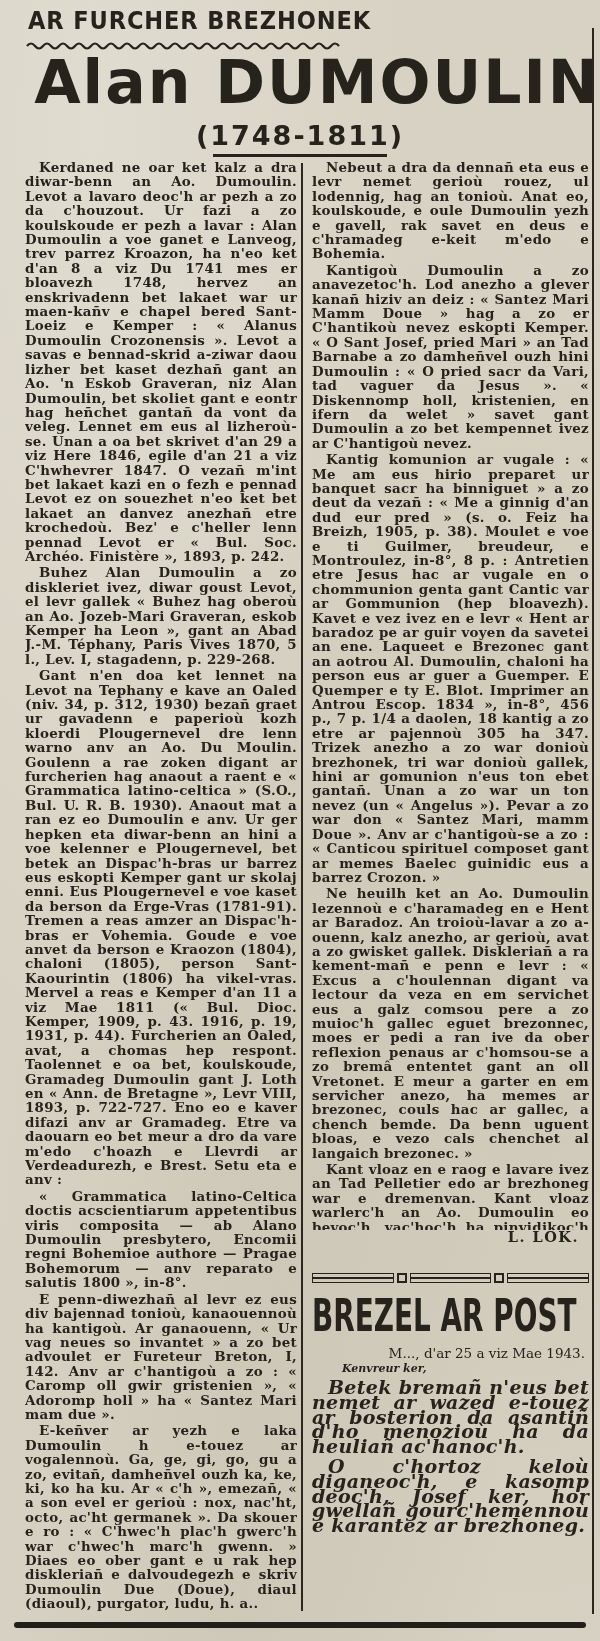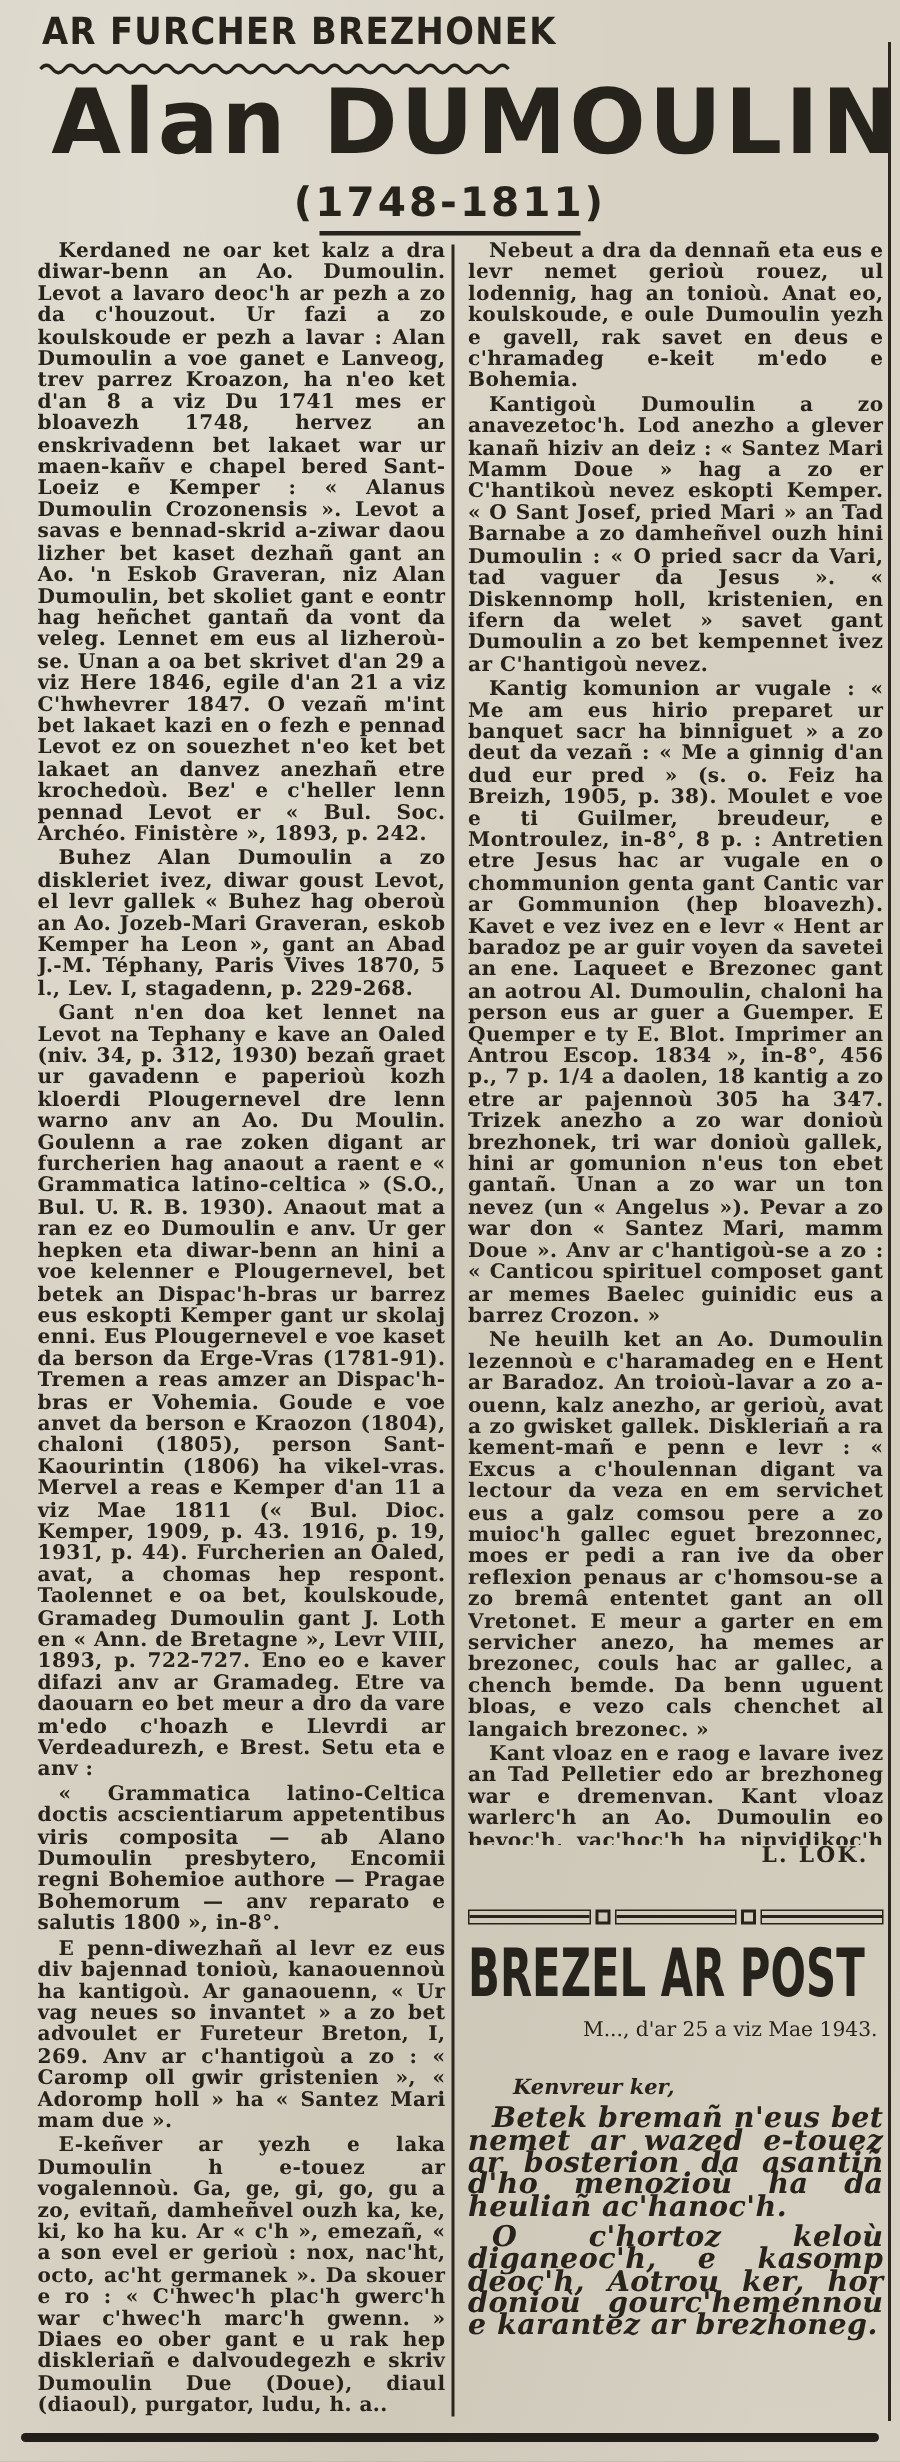--- a/index.html
+++ b/index.html
@@ -61,21 +61,21 @@
   }
   .divider-square{width:6px;height:6px;border:2px solid #26221c;background:transparent;}
 
   .letter{position:absolute;left:312px;top:1294px;width:277px;}
   .letter-headline{
     font-family:"DejaVu Sans", sans-serif;font-weight:800;font-size:41px;line-height:1;
     white-space:nowrap;transform:scale(0.68,1.08);transform-origin:left top;
     margin:0 0 8px 0;
   }
   .letter-dateline{text-align:right;font-weight:400;font-size:13.5px;margin-top:10px;padding-right:4px;}
-  .letter-salutation{font-style:italic;font-weight:700;font-size:14px;margin-top:23px;text-indent:30px;}
+  .letter-salutation{font-style:italic;font-weight:700;font-size:11px;margin-top:1px;text-indent:30px;}
   .letter p.lbody{
     font-style:italic;font-weight:700;font-size:19px;line-height:14.8px;
     text-align:justify;text-indent:16px;margin:5px 0 0 0;letter-spacing:0.3px;
   }
   .bottom-rule{position:absolute;left:14px;top:1622px;width:572px;height:6px;background:#221f1a;border-radius:3px;}
 </style>
 </head>
 <body>
 
 <div id="page">
@@ -91,21 +91,21 @@
   <div class="main-title">Alan DUMOULIN</div>
 
   <div class="subtitle">(1748-1811)</div>
   <div class="subtitle-underline"></div>
 
   <div class="col col-left">
     <p>Kerdaned ne oar ket kalz a dra diwar-benn an Ao. Dumoulin. Levot a lavaro deoc'h ar pezh a zo da c'houzout. Ur fazi a zo koulskoude er pezh a lavar : Alan Dumoulin a voe ganet e Lanveog, trev parrez Kroazon, ha n'eo ket d'an 8 a viz Du 1741 mes er bloavezh 1748, hervez an enskrivadenn bet lakaet war ur maen-kañv e chapel bered Sant-Loeiz e Kemper : « Alanus Dumoulin Crozonensis ». Levot a savas e bennad-skrid a-ziwar daou lizher bet kaset dezhañ gant an Ao. 'n Eskob Graveran, niz Alan Dumoulin, bet skoliet gant e eontr hag heñchet gantañ da vont da veleg. Lennet em eus al lizheroù-se. Unan a oa bet skrivet d'an 29 a viz Here 1846, egile d'an 21 a viz C'hwhevrer 1847. O vezañ m'int bet lakaet kazi en o fezh e pennad Levot ez on souezhet n'eo ket bet lakaet an danvez anezhañ etre krochedoù. Bez' e c'heller lenn pennad Levot er « Bul. Soc. Archéo. Finistère », 1893, p. 242.</p>
     <p>Buhez Alan Dumoulin a zo diskleriet ivez, diwar goust Levot, el levr gallek « Buhez hag oberoù an Ao. Jozeb-Mari Graveran, eskob Kemper ha Leon », gant an Abad J.-M. Téphany, Paris Vives 1870, 5 l., Lev. I, stagadenn, p. 229-268.</p>
     <p>Gant n'en doa ket lennet na Levot na Tephany e kave an Oaled (niv. 34, p. 312, 1930) bezañ graet ur gavadenn e paperioù kozh kloerdi Plougernevel dre lenn warno anv an Ao. Du Moulin. Goulenn a rae zoken digant ar furcherien hag anaout a raent e « Grammatica latino-celtica » (S.O., Bul. U. R. B. 1930). Anaout mat a ran ez eo Dumoulin e anv. Ur ger hepken eta diwar-benn an hini a voe kelenner e Plougernevel, bet betek an Dispac'h-bras ur barrez eus eskopti Kemper gant ur skolaj enni. Eus Plougernevel e voe kaset da berson da Erge-Vras (1781-91). Tremen a reas amzer an Dispac'h-bras er Vohemia. Goude e voe anvet da berson e Kraozon (1804), chaloni (1805), person Sant-Kaourintin (1806) ha vikel-vras. Mervel a reas e Kemper d'an 11 a viz Mae 1811 (« Bul. Dioc. Kemper, 1909, p. 43. 1916, p. 19, 1931, p. 44). Furcherien an Oaled, avat, a chomas hep respont. Taolennet e oa bet, koulskoude, Gramadeg Dumoulin gant J. Loth en « Ann. de Bretagne », Levr VIII, 1893, p. 722-727. Eno eo e kaver difazi anv ar Gramadeg. Etre va daouarn eo bet meur a dro da vare m'edo c'hoazh e Llevrdi ar Verdeadurezh, e Brest. Setu eta e anv :</p>
     <p class="italic">« Grammatica latino-Celtica doctis acscientiarum appetentibus viris composita — ab Alano Dumoulin presbytero, Encomii regni Bohemioe authore — Pragae Bohemorum — anv reparato e salutis 1800 », in-8°.</p>
-    <p>E penn-diwezhañ al levr ez eus div bajennad tonioù, kanaouennoù ha kantigoù. Ar ganaouenn, « Ur vag neues so invantet » a zo bet advoulet er Fureteur Breton, I, 269. Anv ar c'hantigoù a zo : « Caromp oll gwir gristenien », « Adoromp holl » ha « Santez Mari mam due ».</p>
+    <p>E penn-diwezhañ al levr ez eus div bajennad tonioù, kanaouennoù ha kantigoù. Ar ganaouenn, « Ur vag neues so invantet » a zo bet advoulet er Fureteur Breton, I, 142. Anv ar c'hantigoù a zo : « Caromp oll gwir gristenien », « Adoromp holl » ha « Santez Mari mam due ».</p>
     <p>E-keñver ar yezh e laka Dumoulin h e-touez ar vogalennoù. Ga, ge, gi, go, gu a zo, evitañ, damheñvel ouzh ka, ke, ki, ko ha ku. Ar « c'h », emezañ, « a son evel er gerioù : nox, nac'ht, octo, ac'ht germanek ». Da skouer e ro : « C'hwec'h plac'h gwerc'h war c'hwec'h marc'h gwenn. » Diaes eo ober gant e u rak hep diskleriañ e dalvoudegezh e skriv Dumoulin Due (Doue), diaul (diaoul), purgator, ludu, h. a..</p>
   </div>
 
   <div class="column-divider"></div>
   <div class="edge-rule"></div>
 
   <div class="col col-right">
     <p>Nebeut a dra da dennañ eta eus e levr nemet gerioù rouez, ul lodennig, hag an tonioù. Anat eo, koulskoude, e oule Dumoulin yezh e gavell, rak savet en deus e c'hramadeg e-keit m'edo e Bohemia.</p>
     <p>Kantigoù Dumoulin a zo anavezetoc'h. Lod anezho a glever kanañ hiziv an deiz : « Santez Mari Mamm Doue » hag a zo er C'hantikoù nevez eskopti Kemper. « O Sant Josef, pried Mari » an Tad Barnabe a zo damheñvel ouzh hini Dumoulin : « O pried sacr da Vari, tad vaguer da Jesus ». « Diskennomp holl, kristenien, en ifern da welet » savet gant Dumoulin a zo bet kempennet ivez ar C'hantigoù nevez.</p>
     <p>Kantig komunion ar vugale : « Me am eus hirio preparet ur banquet sacr ha binniguet » a zo deut da vezañ : « Me a ginnig d'an dud eur pred » (s. o. Feiz ha Breizh, 1905, p. 38). Moulet e voe e ti Guilmer, breudeur, e Montroulez, in-8°, 8 p. : Antretien etre Jesus hac ar vugale en o chommunion genta gant Cantic var ar Gommunion (hep bloavezh). Kavet e vez ivez en e levr « Hent ar baradoz pe ar guir voyen da savetei an ene. Laqueet e Brezonec gant an aotrou Al. Dumoulin, chaloni ha person eus ar guer a Guemper. E Quemper e ty E. Blot. Imprimer an Antrou Escop. 1834 », in-8°, 456 p., 7 p. 1/4 a daolen, 18 kantig a zo etre ar pajennoù 305 ha 347. Trizek anezho a zo war donioù brezhonek, tri war donioù gallek, hini ar gomunion n'eus ton ebet gantañ. Unan a zo war un ton nevez (un « Angelus »). Pevar a zo war don « Santez Mari, mamm Doue ». Anv ar c'hantigoù-se a zo : « Canticou spirituel composet gant ar memes Baelec guinidic eus a barrez Crozon. »</p>
@@ -121,18 +121,18 @@
     <div class="divider-bar"></div>
     <div class="divider-square"></div>
     <div class="divider-bar"></div>
   </div>
 
   <div class="letter">
     <div class="letter-headline">BREZEL AR POST</div>
     <div class="letter-dateline">M..., d'ar 25 a viz Mae 1943.</div>
     <div class="letter-salutation">Kenvreur ker,</div>
     <p class="lbody">Betek bremañ n'eus bet nemet ar wazed e-touez ar bosterion da asantiñ d'ho menozioù ha da heuliañ ac'hanoc'h.</p>
-    <p class="lbody">O c'hortoz keloù diganeoc'h, e kasomp deoc'h, Aotrou ker, hor donioù gourc'hemennoù e karantez ar brezhoneg.</p>
+    <p class="lbody">O c'hortoz keloù diganeoc'h, e kasomp deoc'h, Josef ker, hor gwellañ gourc'hemennoù e karantez ar brezhoneg.</p>
   </div>
 
   <div class="bottom-rule"></div>
 
 </div>
 
 </body></html>

